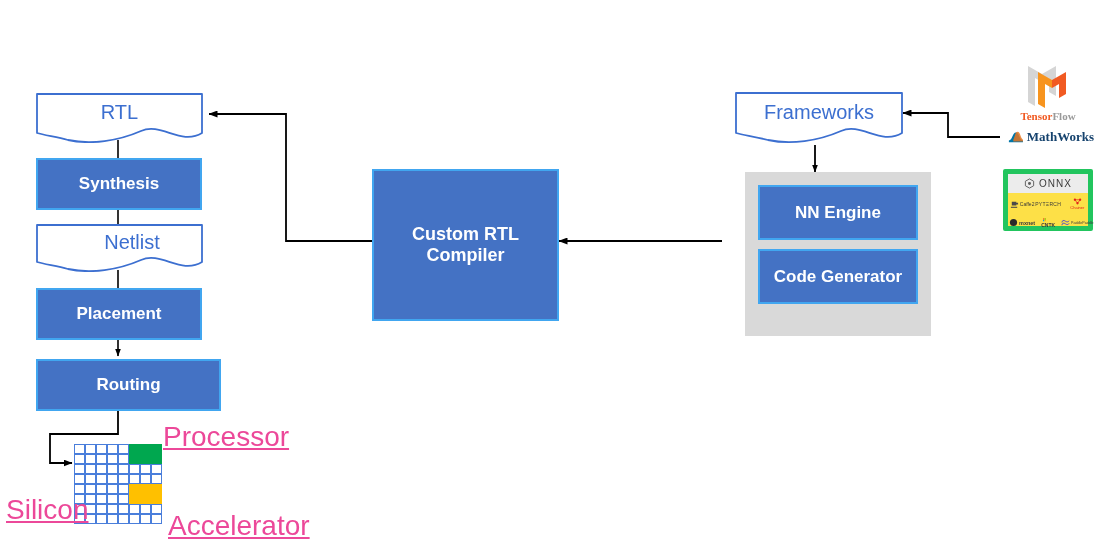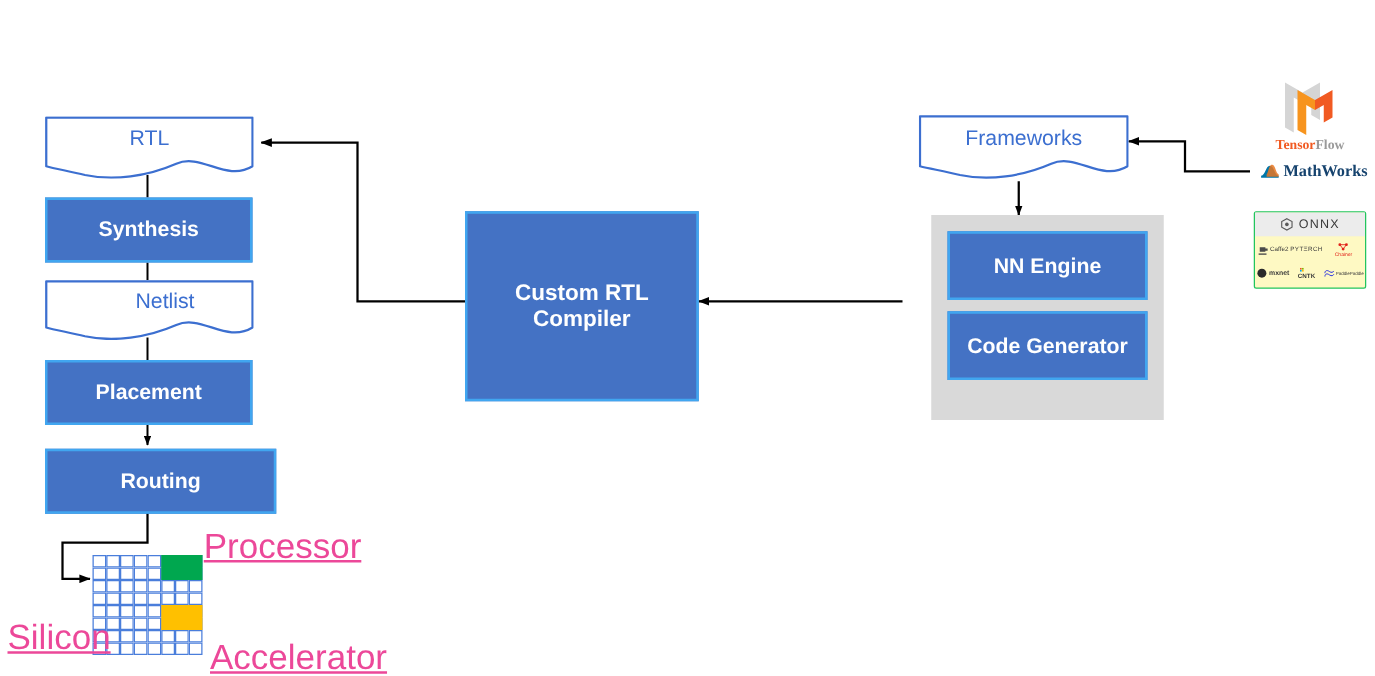--- a/index.html
+++ b/index.html
@@ -42,21 +42,21 @@
   }
 
   
   .doc-shape { }
   .doc-shape svg { display: block; position: absolute; left: 0; top: 0; }
   .doc-label {
     position: absolute;
     left: 0; right: 0;
     text-align: center;
     color: #3C6FD0;
-    font-size: 17px;
+    font-size: 20px;
     pointer-events: none;
   }
 
   
   .gray-panel {
     box-sizing: border-box;
     background: #D9D9D9;
   }
 
   
@@ -82,22 +82,22 @@
   }
 
   
   #tf-logo-wrap { }
   .tf-text { font-size: 11px; font-weight: bold; white-space: nowrap; }
   .mw-text { font-size: 13px; color: #16436E; font-weight: bold; white-space: nowrap;
              font-family: "Liberation Serif", serif; }
 
   #onnx-panel {
     box-sizing: border-box;
-    background: #fef9c3;
-    border: 1px solid #22c55e;
+    background: #fde047;
+    border: 5px solid #22c55e;
     border-radius: 2px;
   }
   #onnx-header {
     box-sizing: border-box;
     background: #ECECEC;
     display: flex; align-items: center; justify-content: center;
     gap: 4px;
   }
   .onnx-word { font-size: 10px; color: #3A3A3A; letter-spacing: 1px; }
   #onnx-body {

